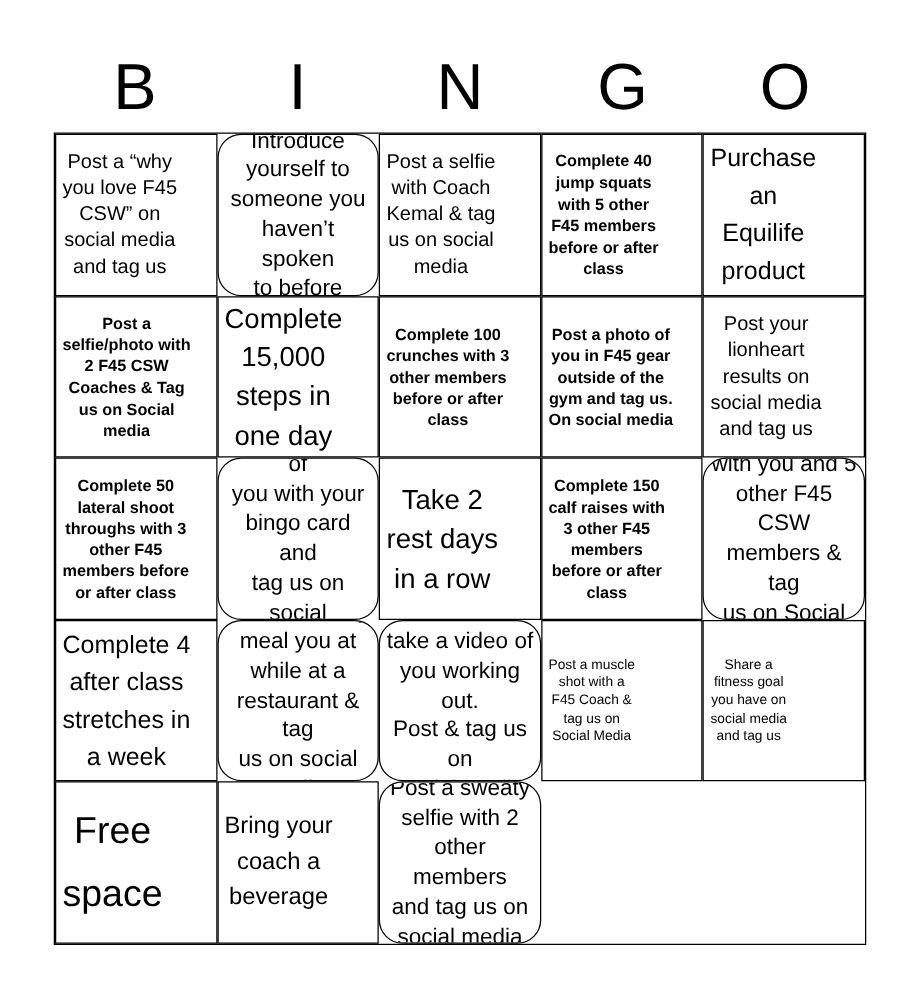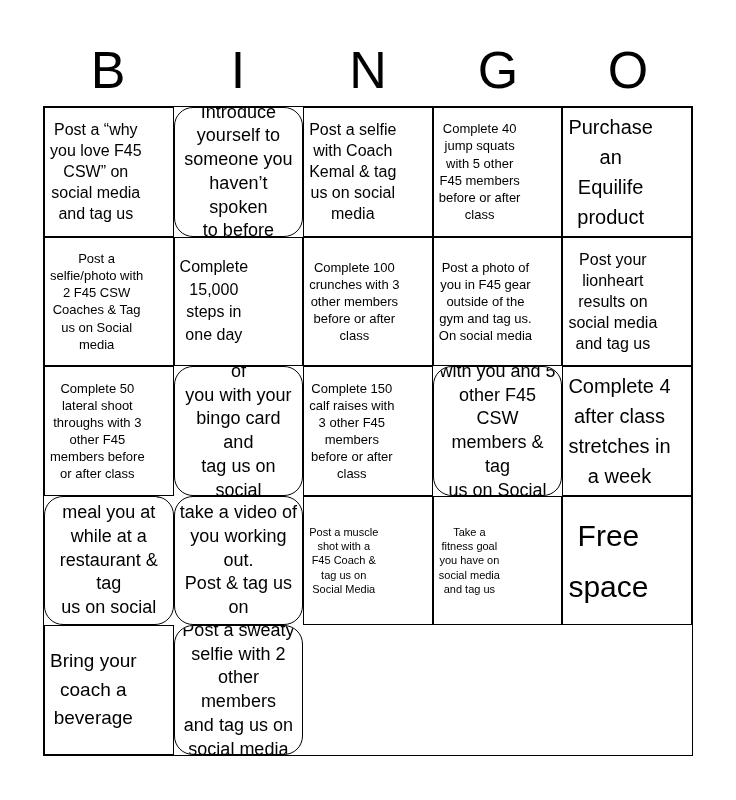--- a/index.html
+++ b/index.html
@@ -46,27 +46,27 @@
     align-items: center;
     justify-content: flex-start;
     text-align: center;
     padding: 20px 5px;
     overflow: hidden;
   }
   .cell-text {
     white-space: pre-line;
     display: block;
   }
-  .fs13 { font-size: 13px; line-height: 1.32; }
+  .fs13 { font-size: 13px; line-height: 1.32; font-weight: bold; }
   .fs14 { font-size: 18px; line-height: 1.32; border-radius: 19px; }
   .fs15 { font-size: 11px; line-height: 1.3;  }
   .fs16 { font-size: 16px; line-height: 1.32; }
   .fs19 { font-size: 19px; line-height: 1.5;  }
   .fs20 { font-size: 20px; line-height: 1.5;  }
-  .fs22 { font-size: 16px; line-height: 1.42; }
+  .fs22 { font-size: 22px; line-height: 1.42; }
   .fs30 { font-size: 30px; line-height: 1.7;  }
 </style>
 </head>
 <body>
 
 <div class="card">
 
   <div class="bingo-title">
     <span>B</span>
     <span>I</span>
@@ -157,20 +157,25 @@
 members before
 or after class</span>
       </div>
     <div class="cell fs14">
         <span class="cell-text">Post a photo of
 you with your
 bingo card and
 tag us on social
 media</span>
       </div>
+    <div class="cell fs22">
+        <span class="cell-text">Take 2
+rest days
+in a row</span>
+      </div>
     <div class="cell fs13">
         <span class="cell-text">Complete 150
 calf raises with
 3 other F45
 members
 before or after
 class</span>
       </div>
 
     <div class="cell fs14">
@@ -204,21 +209,21 @@
       </div>
 
     <div class="cell fs15">
         <span class="cell-text">Post a muscle
 shot with a
 F45 Coach &amp;
 tag us on
 Social Media</span>
       </div>
     <div class="cell fs15">
-        <span class="cell-text">Take a
+        <span class="cell-text">Share a
 fitness goal
 you have on
 social media
 and tag us</span>
       </div>
     <div class="cell fs30">
         <span class="cell-text">Free
 space</span>
       </div>
     <div class="cell fs19">

